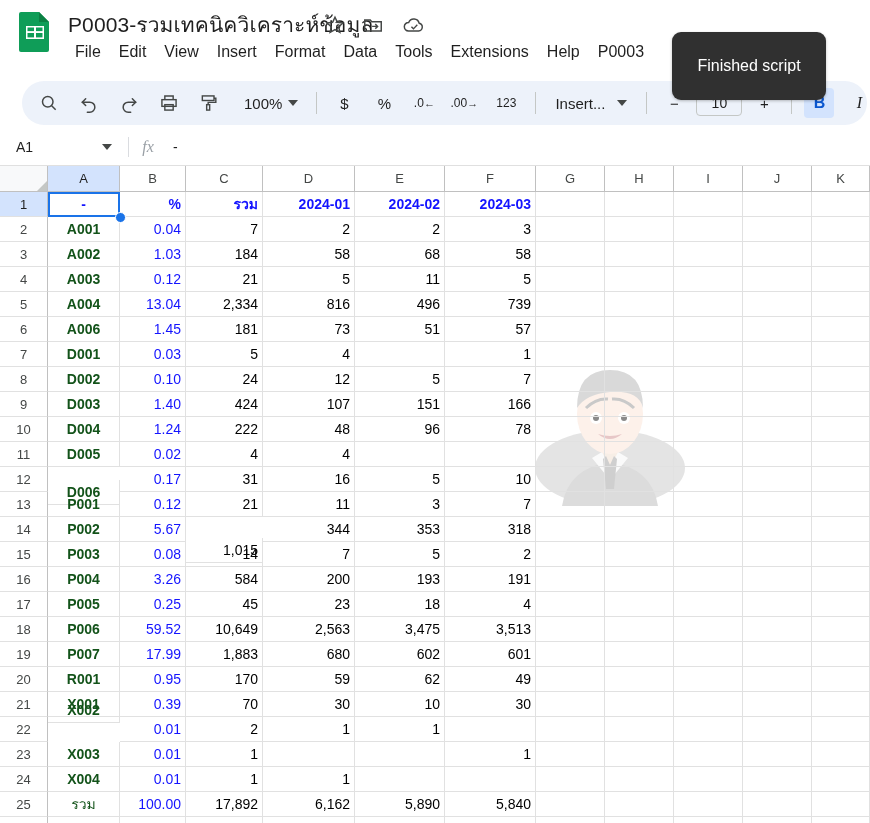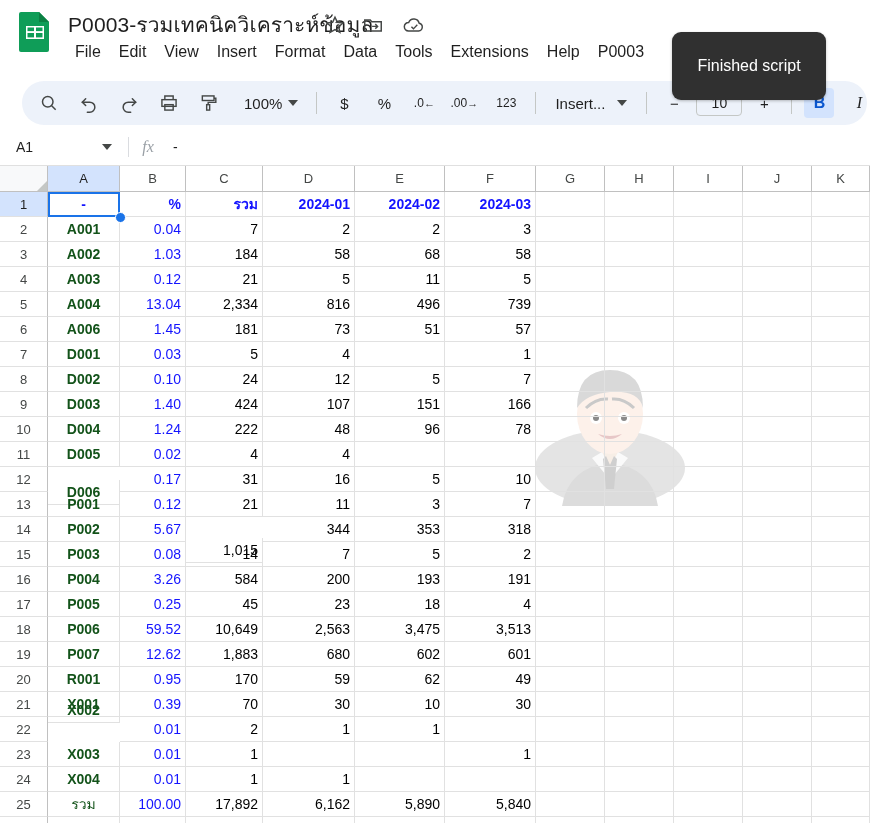--- a/index.html
+++ b/index.html
@@ -597,21 +597,21 @@
       <div class="cell r" style="left: 186px; top: 451px; width: 77px;">10,649</div>
       <div class="cell r" style="left: 263px; top: 451px; width: 92px;">2,563</div>
       <div class="cell r" style="left: 355px; top: 451px; width: 90px;">3,475</div>
       <div class="cell r" style="left: 445px; top: 451px; width: 91px;">3,513</div>
       <div class="cell r" style="left: 536px; top: 451px; width: 69px;"></div>
       <div class="cell r" style="left: 605px; top: 451px; width: 69px;"></div>
       <div class="cell r" style="left: 674px; top: 451px; width: 69px;"></div>
       <div class="cell r" style="left: 743px; top: 451px; width: 69px;"></div>
       <div class="cell r" style="left: 812px; top: 451px; width: 58px;"></div>
       <div class="cell code c" style="left: 48px; top: 476px; width: 72px;">P007</div>
-      <div class="cell pct r" style="left: 120px; top: 476px; width: 66px;">12.62</div>
+      <div class="cell pct r" style="left: 120px; top: 476px; width: 66px;">17.99</div>
       <div class="cell r" style="left: 186px; top: 476px; width: 77px;">1,883</div>
       <div class="cell r" style="left: 263px; top: 476px; width: 92px;">680</div>
       <div class="cell r" style="left: 355px; top: 476px; width: 90px;">602</div>
       <div class="cell r" style="left: 445px; top: 476px; width: 91px;">601</div>
       <div class="cell r" style="left: 536px; top: 476px; width: 69px;"></div>
       <div class="cell r" style="left: 605px; top: 476px; width: 69px;"></div>
       <div class="cell r" style="left: 674px; top: 476px; width: 69px;"></div>
       <div class="cell r" style="left: 743px; top: 476px; width: 69px;"></div>
       <div class="cell r" style="left: 812px; top: 476px; width: 58px;"></div>
       <div class="cell code c" style="left: 48px; top: 501px; width: 72px;">R001</div>

